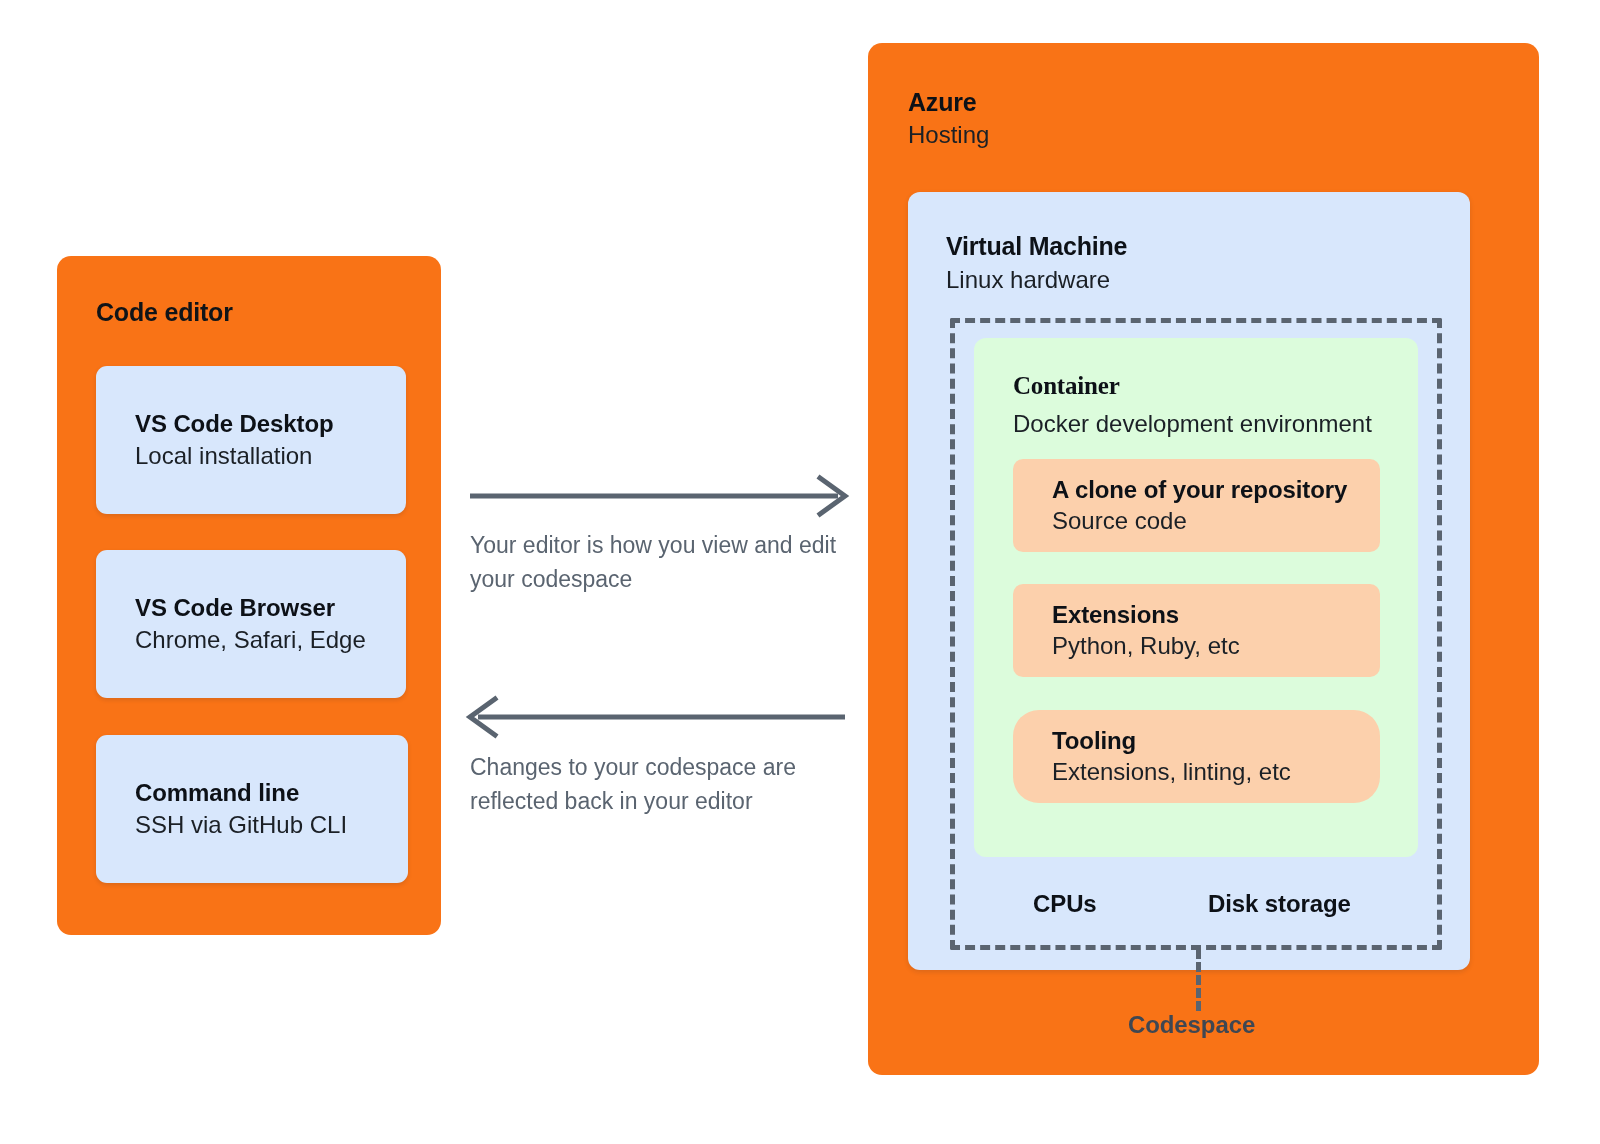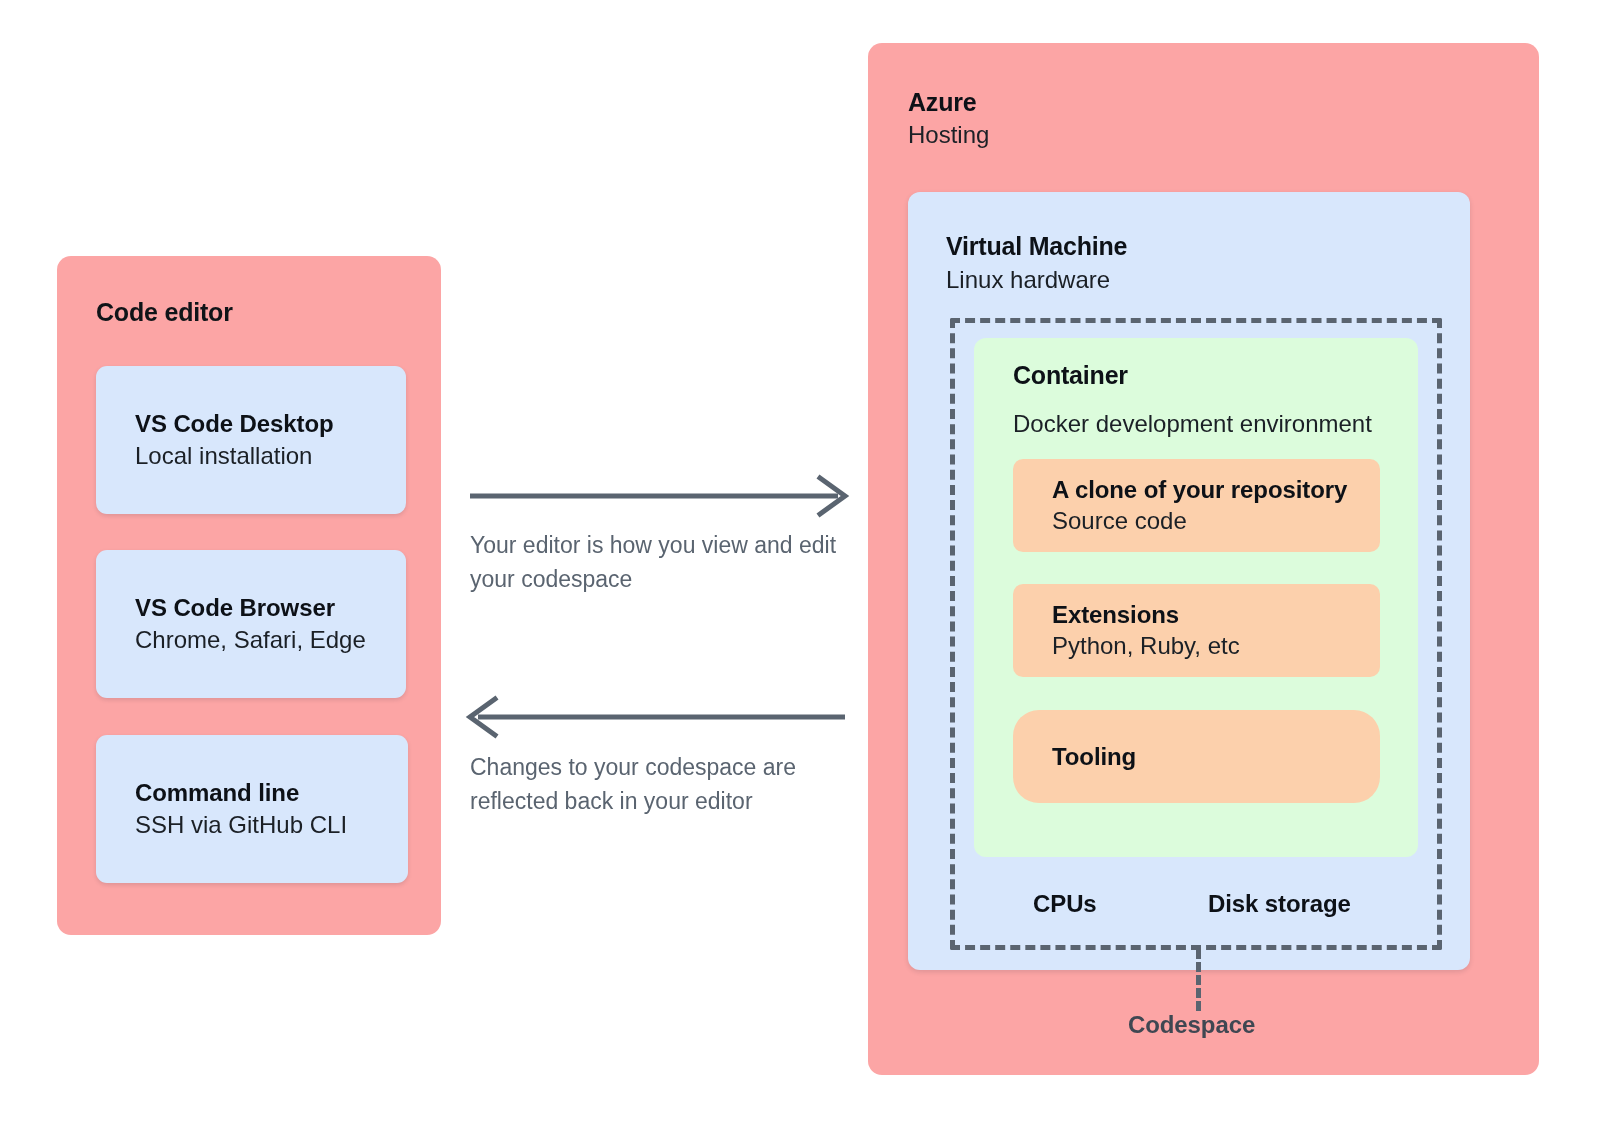--- a/index.html
+++ b/index.html
@@ -11,21 +11,21 @@
     width: 1600px;
     height: 1144px;
     position: relative;
     font-family: "Liberation Sans", sans-serif;
     -webkit-font-smoothing: antialiased;
     overflow: hidden;
   }
 
   .panel-grey {
     position: absolute;
-    background: #fca5a5;
+    background: #f97316;
     border-radius: 14px;
   }
 
   
   #editor-panel {
     left: 57px;
     top: 256px;
     width: 384px;
     height: 679px;
   }
@@ -154,25 +154,26 @@
     top: 146px;
     width: 444px;
     height: 519px;
     background: #dcfcdc;
     border-radius: 12px;
     box-sizing: border-box;
   }
   #container-title {
     position: absolute;
     left: 39px;
-    top: 23px;
+    top: 34px;
     font-size: 25px;
     font-weight: bold;
     color: #0d1117;
     letter-spacing: -0.2px;
+    font-family: Liberation Serif, serif;
   }
   #container-sub {
     position: absolute;
     left: 39px;
     top: 72px;
     font-size: 24px;
     color: #1b2026;
   }
 
   .orange-card {
@@ -284,20 +285,21 @@
       <div class="orange-card" id="card-languages">
         <div class="card-text-block">
           <div class="card-title">Extensions</div>
           <div class="card-sub">Python, Ruby, etc</div>
         </div>
       </div>
 
       <div class="orange-card" id="card-tooling">
         <div class="card-text-block">
           <div class="card-title">Tooling</div>
+          <div class="card-sub">Extensions, linting, etc</div>
         </div>
       </div>
     </div>
 
     <div class="vm-footer-label" id="label-cpus">CPUs</div>
     <div class="vm-footer-label" id="label-disk">Disk storage</div>
   </div>
 </div>
 
 <div id="codespace-leader"></div>

